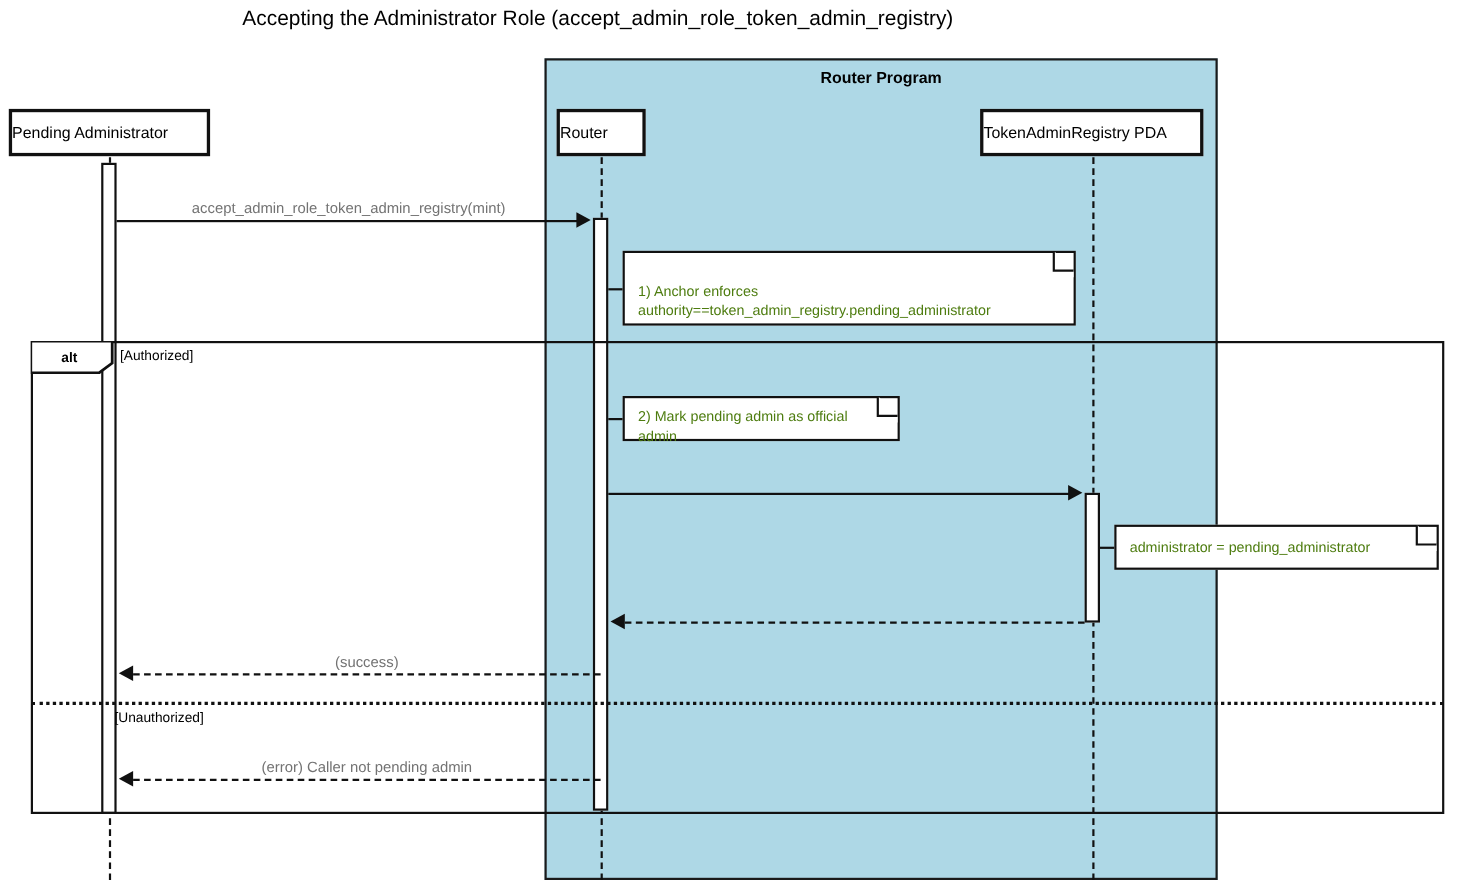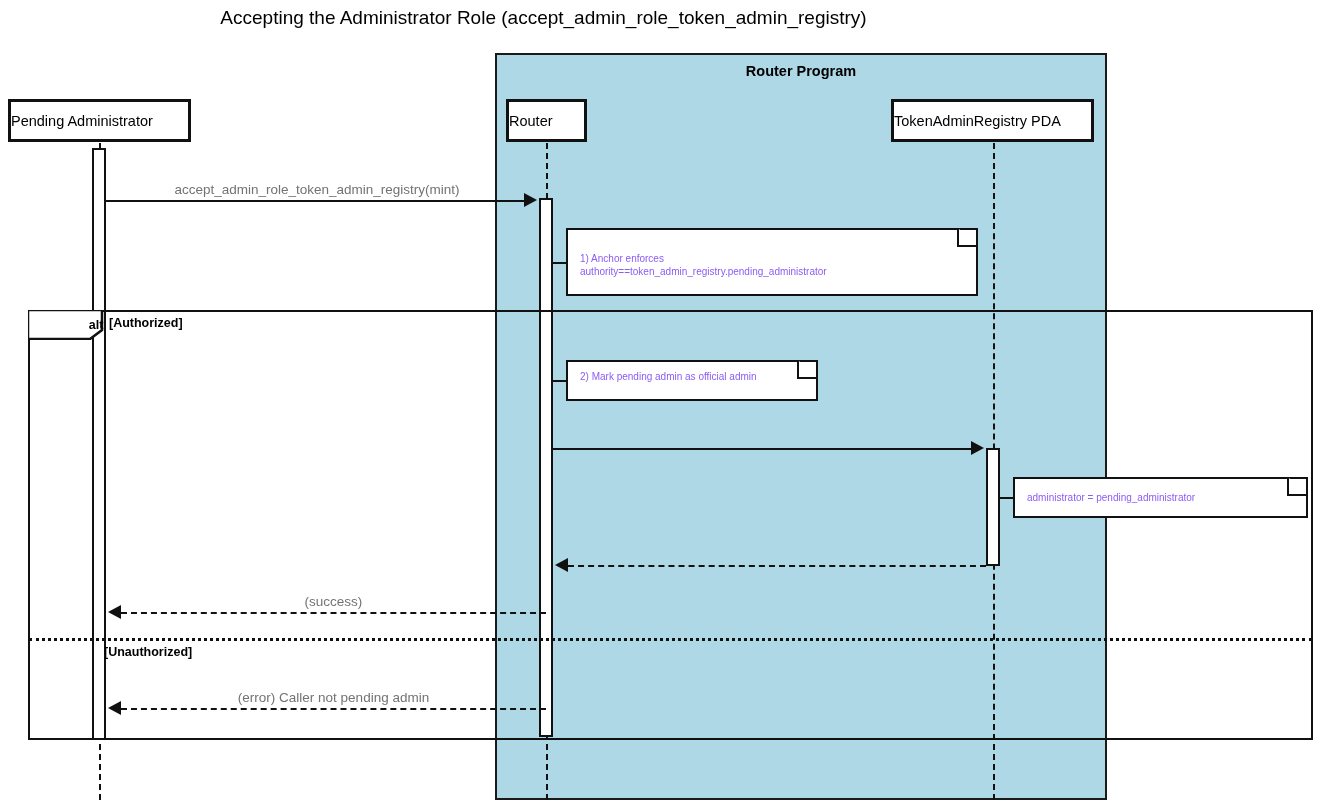--- a/index.html
+++ b/index.html
@@ -102,22 +102,22 @@
     color: #737373;
     white-space: nowrap;
     text-align: center;
   }
   
   .note {
     position: absolute;
     background: #ffffff;
     border: 2px solid #111111;
     box-sizing: border-box;
-    font-size: 10px;
-    color: #8b5cf6;
+    font-size: 13px;
+    color: #4d7c0f;
     padding: 8px 12px;
     line-height: 1.35;
     white-space: pre-line;
   }
   .note-fold-line {
     position: absolute;
     top: -1px;
     right: -1px;
     width: 24px;
     height: 24px;
@@ -139,26 +139,25 @@
   .alt-tag {
     position: absolute;
     box-sizing: border-box;
     background: #ffffff;
     font-size: 12.5px;
     font-weight: bold;
     color: #000;
     display: flex;
     align-items: center;
     padding-left: 18px;
-    margin-left: 33px;
   }
   .alt-cond {
     position: absolute;
     font-size: 12.5px;
-    font-weight: bold;
+    font-weight: normal;
     color: #000;
     white-space: nowrap;
   }
   .alt-divider {
     position: absolute;
     height: 0;
     border-top: 3px dotted #111111;
   }
 </style>
 </head>

